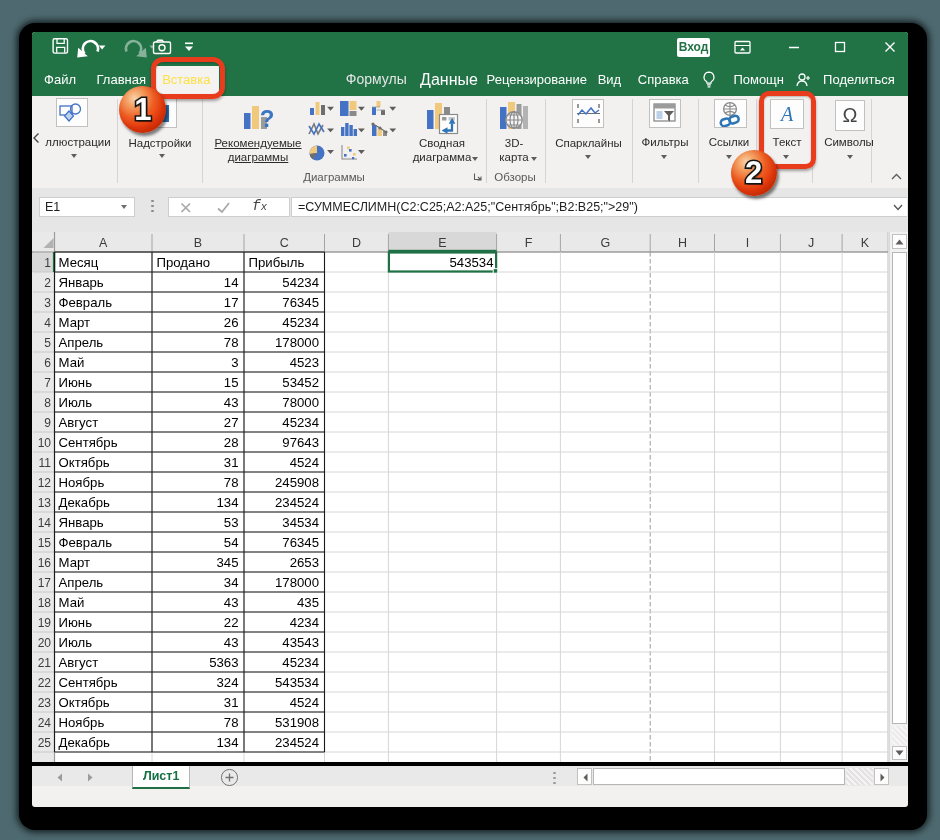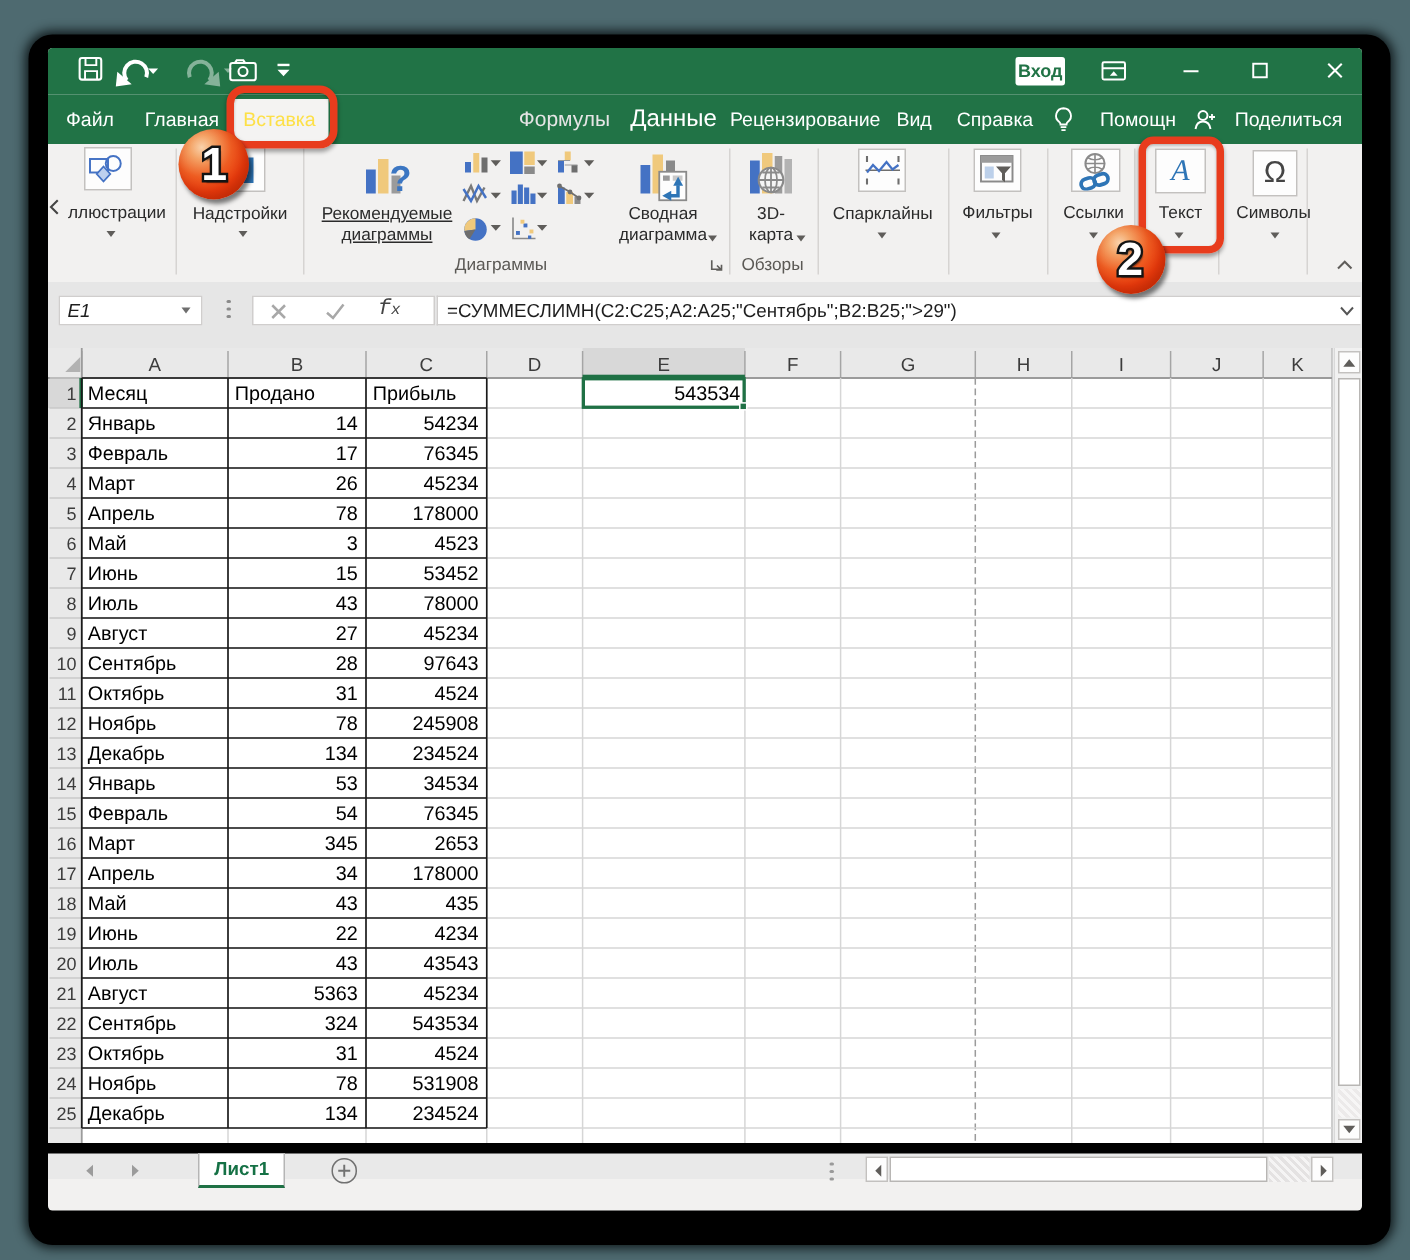--- a/index.html
+++ b/index.html
@@ -14,21 +14,21 @@
 .sep{position:absolute;top:67px;width:1px;height:84px;background:#d6d4d2;}
 .glabel{position:absolute;top:139px;font-size:11.5px;color:#5b5955;text-align:center;}
 .blabel{position:absolute;font-size:11.5px;color:#2b2b2b;text-align:center;line-height:13.5px;}
 .ibox{position:absolute;background:#fdfdfd;border:1px solid #c3c1bf;}
 .dd{position:absolute;width:0;height:0;border-left:3.5px solid transparent;border-right:3.5px solid transparent;border-top:4px solid #5f5d5a;}
 #ribbonitems{position:absolute;left:0;top:0;width:876px;height:188px;z-index:5;pointer-events:none;}
 #fbar{position:absolute;left:0;top:155.5px;width:876px;height:44px;background:#e6e6e6;}
 .fwhite{position:absolute;top:9.5px;height:20px;background:#fff;border:1px solid #d0cecd;}
 #gridsvg{position:absolute;left:0;top:199.5px;width:876px;height:530px;}
 #vscroll{position:absolute;left:857px;top:199.5px;width:19px;height:530px;background:#f1f1f1;border-left:1px solid #d9d9d9;}
-#sheetbar{position:absolute;left:0;top:729.5px;width:876px;height:24px;background:#e9e9e9;border-top:7px solid #000000;}
+#sheetbar{position:absolute;left:0;top:729.5px;width:876px;height:24px;background:#e9e9e9;border-top:4px solid #000000;}
 #statusbar{position:absolute;left:0;top:753.5px;width:876px;height:21.5px;background:#f1f1f0;border-top:1px solid #cfcecd;}
 .redbox{position:absolute;border:5px solid #e83c1d;background:transparent;z-index:40;box-shadow:0 2px 3px rgba(0,0,0,.35), inset 0 1px 2px rgba(0,0,0,.25);}
 .ball{position:absolute;border-radius:50%;z-index:50;background:radial-gradient(circle at 33% 26%, #f9d2ab 0%, #f4a366 17%, #ee5d22 42%, #e93c0d 64%, #cf3308 88%, #bb2e07 100%);box-shadow:2px 3px 3px rgba(0,0,0,.5), inset -3px -4px 7px rgba(160,25,0,.4);}
 .ballnum{position:absolute;width:100%;text-align:center;font-weight:bold;font-size:31px;line-height:47px;z-index:55;}
 .ballnum .bk{position:absolute;left:0;top:0;width:100%;-webkit-text-stroke:3.2px #141414;color:#141414;text-shadow:1.5px 2px 1px rgba(0,0,0,.45);}
 .ballnum .wt{position:absolute;left:0;top:0;width:100%;color:#fff;}
 text{font-family:"Liberation Sans",sans-serif;}
 </style></head>
 <body>
 <div id="frame"></div>
@@ -264,21 +264,21 @@
       <div class="ibox" style="left:803px;top:68px;width:30px;height:31px;"></div>
       <div class="abs" style="left:803px;top:72px;width:30px;text-align:center;font-size:20px;color:#444;">Ω</div>
       <div class="blabel" style="left:767px;top:104px;width:100px;">Символы</div>
       <div class="dd" style="left:814.5px;top:123px;"></div>
       <svg class="abs" style="left:858px;top:140px" width="13" height="9" viewBox="0 0 13 9">
         <path d="M2 7 L6.5 2.5 L11 7" fill="none" stroke="#5f5d5a" stroke-width="1.4"></path>
       </svg>
     </div>
   <div id="fbar">
       <div class="fwhite" style="left:6.6px;width:96.4px;"></div>
-      <div class="abs" style="left:13px;top:9.5px;height:20px;line-height:20px;font-size:12.5px;color:#1e1e1e;font-style:italic;">E1</div>
+      <div class="abs" style="left:13px;top:9.5px;height:20px;line-height:20px;font-size:12.5px;color:#1e1e1e;">E1</div>
       <div class="dd" style="left:89px;top:17.5px;border-top-color:#6e6e6e;"></div>
       <div class="abs" style="left:119px;top:12px;width:2.5px;height:2.5px;background:#8a8a8a;border-radius:50%;box-shadow:0 5px 0 #8a8a8a,0 10px 0 #8a8a8a;"></div>
       <div class="fwhite" style="left:136px;width:122px;"></div>
       <svg class="abs" style="left:147px;top:13px" width="14" height="13" viewBox="0 0 14 13">
         <path d="M2.5 2.5 L11 11 M11 2.5 L2.5 11" stroke="#a8a8a8" stroke-width="1.7" fill="none"></path>
       </svg>
       <svg class="abs" style="left:184px;top:13px" width="15" height="13" viewBox="0 0 15 13">
         <path d="M2 7.5 L6 11 L13 2" stroke="#a8a8a8" stroke-width="1.7" fill="none"></path>
       </svg>
       <div class="abs" style="left:220px;top:10px;font-size:14.5px;font-style:italic;font-family:Liberation Mono, monospace;color:#444;"><i>f</i><span style="font-size:10.5px;">x</span></div>

